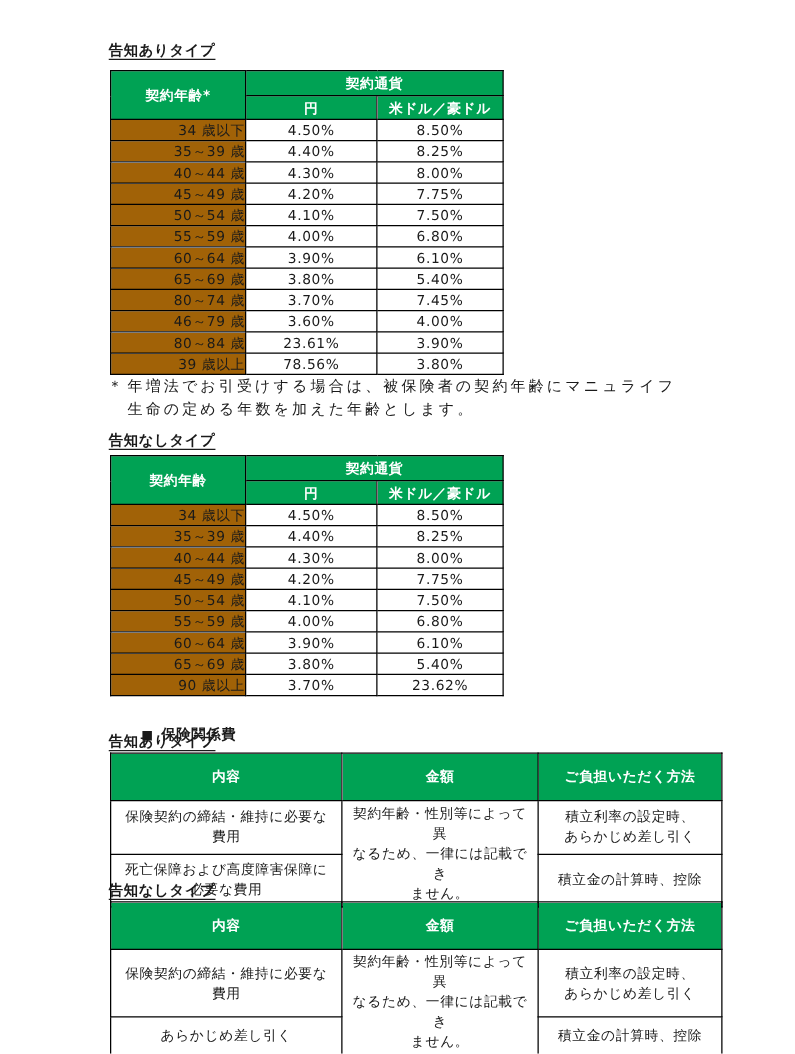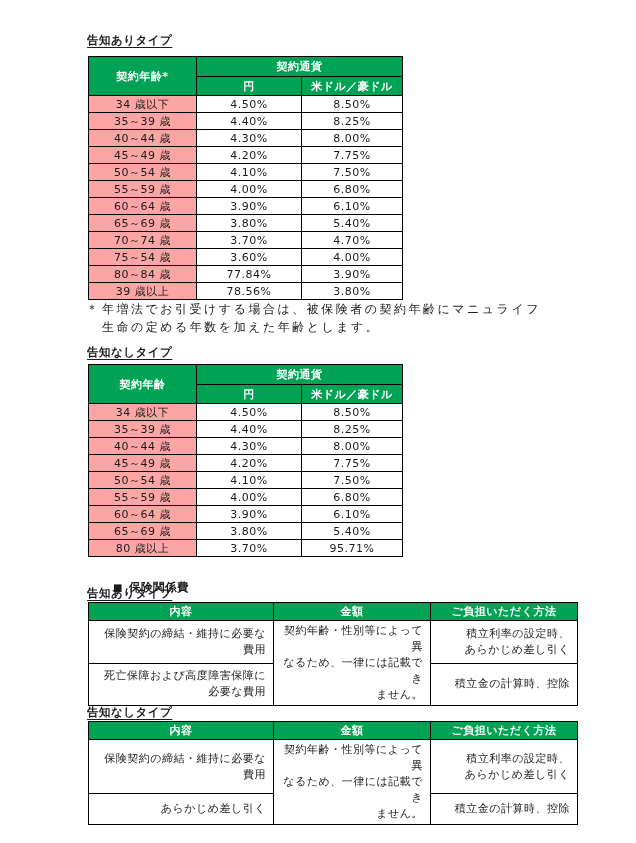--- a/index.html
+++ b/index.html
@@ -36,38 +36,38 @@
   
   .rate-table { left: 88px; width: 314px; font-size: 11px; letter-spacing: 0.5px; }
   .rate-table th {
     background: #00A254; color: #ffffff; font-weight: bold;
     text-align: center; vertical-align: middle; padding: 0;
   }
   .rate-table thead tr.r1 th { height: 19px; }
   .rate-table thead tr.r2 th { height: 18px; }
   .rate-table tbody tr { height: 17px; }
   .rate-table td { text-align: center; vertical-align: middle; padding: 0; background: #ffffff; }
-  .rate-table td.age { background: #fca5a5; }
+  .rate-table td.age { background: #a16207; text-align: right; }
 
   
   .footnote {
     position: absolute; left: 86px; top: 300px; width: 480px;
     display: flex; font-size: 12px; letter-spacing: 2.5px; line-height: 18px;
   }
   .footnote .fn-marker { width: 16px; flex: 0 0 16px; }
   .footnote .fn-text { white-space: pre-line; }
 
   
   .fee-table { left: 88px; width: 489px; font-size: 11px; letter-spacing: 0.5px; }
   .fee-table th {
     background: #00A254; color: #ffffff; font-weight: bold;
-    text-align: center; vertical-align: middle; padding: 0; height: 17px;
+    text-align: center; vertical-align: middle; padding: 10px; height: 17px;
   }
   .fee-table td {
-    text-align: right; vertical-align: middle; background: #ffffff;
+    text-align: center; vertical-align: middle; background: #ffffff;
     padding: 2px 7px; line-height: 16px; white-space: pre-line; margin-top: 28px;
   }
 </style>
 </head>
 <body>
 
 <div class="page">
 
   <div class="sec-title" style="left:87px; top:33px;">告知ありタイプ</div>
 
@@ -131,34 +131,34 @@
           <td>6.10%</td>
         </tr>
 
         <tr>
           <td class="age">65～69 歳</td>
           <td>3.80%</td>
           <td>5.40%</td>
         </tr>
 
         <tr>
-          <td class="age">70～74 歳</td>
+          <td class="age">80～74 歳</td>
           <td>3.70%</td>
-          <td>4.70%</td>
-        </tr>
-
-        <tr>
-          <td class="age">75～54 歳</td>
+          <td>7.45%</td>
+        </tr>
+
+        <tr>
+          <td class="age">46～79 歳</td>
           <td>3.60%</td>
           <td>4.00%</td>
         </tr>
 
         <tr>
           <td class="age">80～84 歳</td>
-          <td>77.84%</td>
+          <td>23.61%</td>
           <td>3.90%</td>
         </tr>
 
         <tr>
           <td class="age">39 歳以上</td>
           <td>78.56%</td>
           <td>3.80%</td>
         </tr>
       </tbody>
   </table>
@@ -231,23 +231,23 @@
           <td>6.10%</td>
         </tr>
 
         <tr>
           <td class="age">65～69 歳</td>
           <td>3.80%</td>
           <td>5.40%</td>
         </tr>
 
         <tr>
-          <td class="age">80 歳以上</td>
+          <td class="age">90 歳以上</td>
           <td>3.70%</td>
-          <td>95.71%</td>
+          <td>23.62%</td>
         </tr>
       </tbody>
   </table>
 
   <div class="sec3-header" style="left:69px; top:580px;margin-left:44px;">
     <span class="bullet">■</span><span>保険関係費</span>
   </div>
 
   <div class="sec-title" style="left:87px; top:586px;">告知ありタイプ</div>
 

